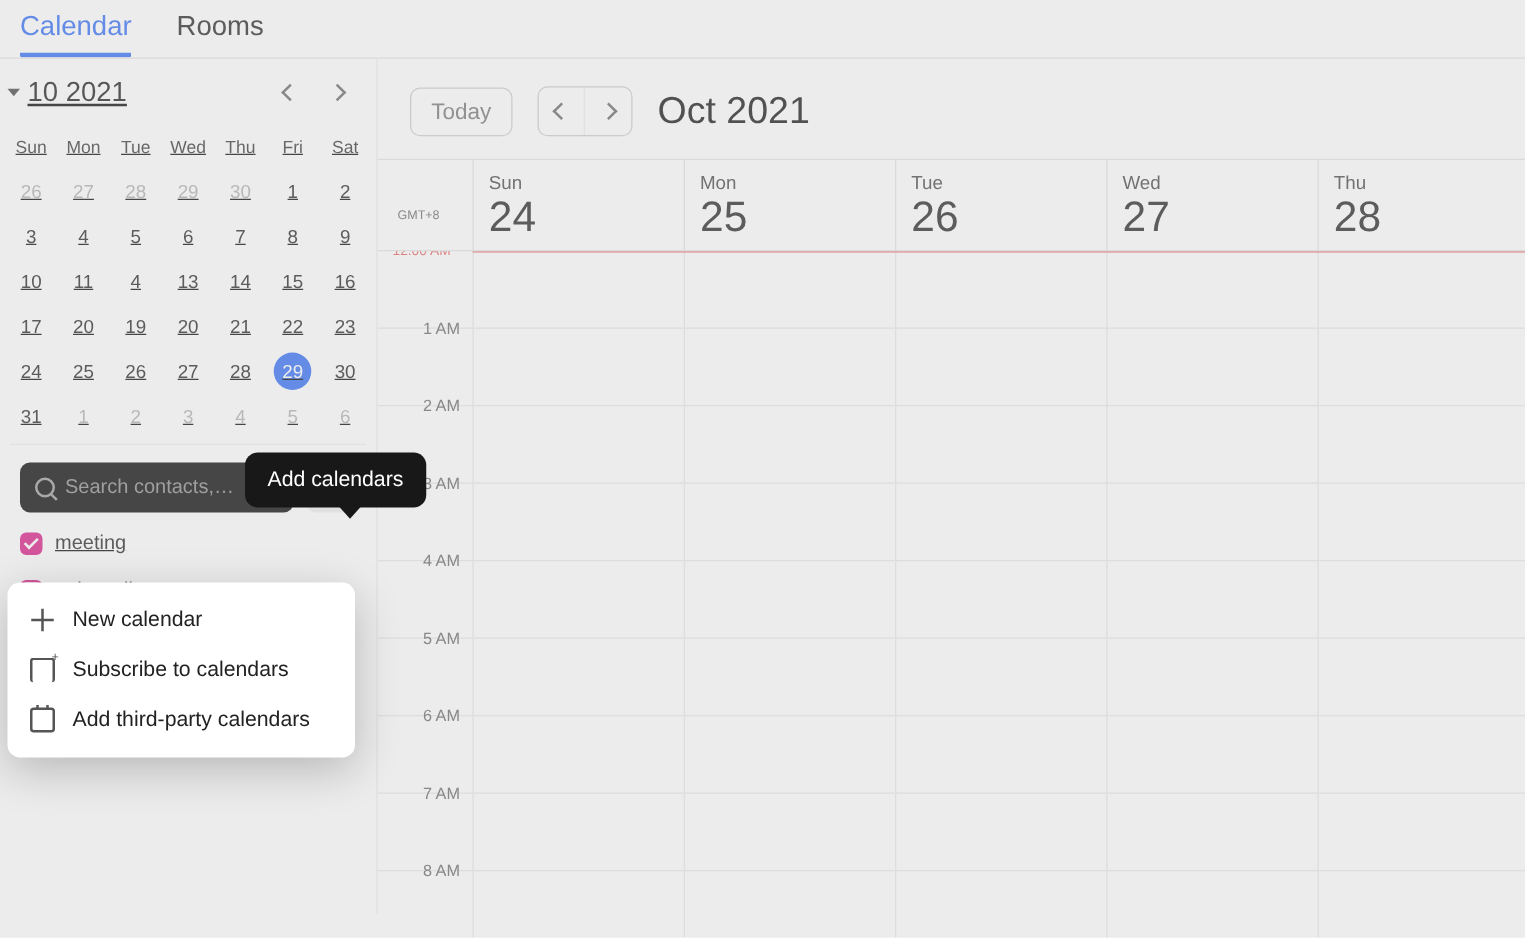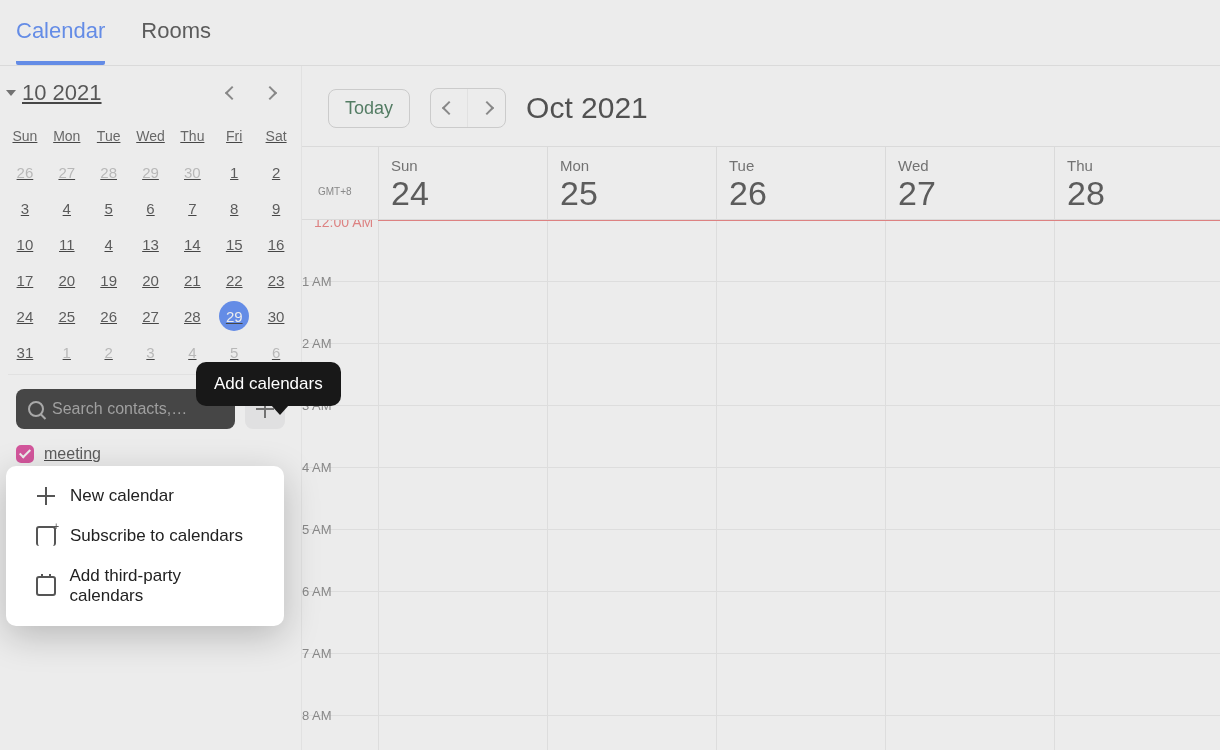--- a/index.html
+++ b/index.html
@@ -8,21 +8,21 @@
   width: 1220px;
   height: 750px;
   overflow: hidden;
   background: #fff;
   position: relative;
 }
 .tabs {
   display: flex;
   padding: 0 16px;
   border-bottom: 1px solid #e4e4e4;
-  height: 66px;
+  height: 47px;
   align-items: center;
   gap: 36px;
 }
 .tab {
   font-size: 22px;
   color: #222;
   cursor: pointer;
   height: 100%;
   display: flex;
   align-items: center;
@@ -200,21 +200,21 @@
   align-items: center;
   gap: 20px;
   padding: 22px 26px 18px;
 }
 .today-btn {
   border: 1px solid #ccc;
   border-radius: 8px;
   padding: 8px 16px;
   font-size: 18px;
   background: #fff;
-  color: #14532d;
+  color: #737373;
 }
 .nav-pair {
   border: 1px solid #ccc;
   border-radius: 8px;
   display: flex;
   height: 40px;
 }
 .nav-pair > div {
   width: 37px;
   display: flex;
@@ -251,20 +251,21 @@
   height: 560px;
   overflow: hidden;
 }
 .hour-row {
   height: 62px;
   border-bottom: 1px solid #e8e8e8;
   display: flex;
 }
 .hour-label {
   width: 76px;
+  text-align: right;
   padding-right: 10px;
   font-size: 13px;
   color: #666;
   position: relative;
   top: -8px;
 }
 .hour-cells {
   flex: 1;
   display: flex;
 }
@@ -277,21 +278,21 @@
   top: 0;
   left: 76px;
   right: 0;
   height: 0;
   border-top: 1.5px solid #e85d5d;
 }
 .now-label {
   position: absolute;
   left: 12px;
   top: -6px;
-  font-size: 14px;
+  font-size: 11px;
   color: #e85d5d;
 }
 
 
 .dimmer {
   position: absolute;
   inset: 0;
   background: rgba(200,200,200,0.35);
   z-index: 5;
 }
@@ -318,21 +319,21 @@
 }
 
 .dropdown {
   position: absolute;
   left: 6px;
   top: 466px;
   width: 278px;
   background: #fff;
   border-radius: 10px;
   box-shadow: 0 10px 36px rgba(0,0,0,0.22);
-  padding: 10px 16px;
+  padding: 10px 4px;
   z-index: 12;
 }
 .dd-item {
   display: flex;
   align-items: center;
   gap: 14px;
   padding: 10px 14px;
   border-radius: 6px;
   font-size: 17px;
   color: #222;

